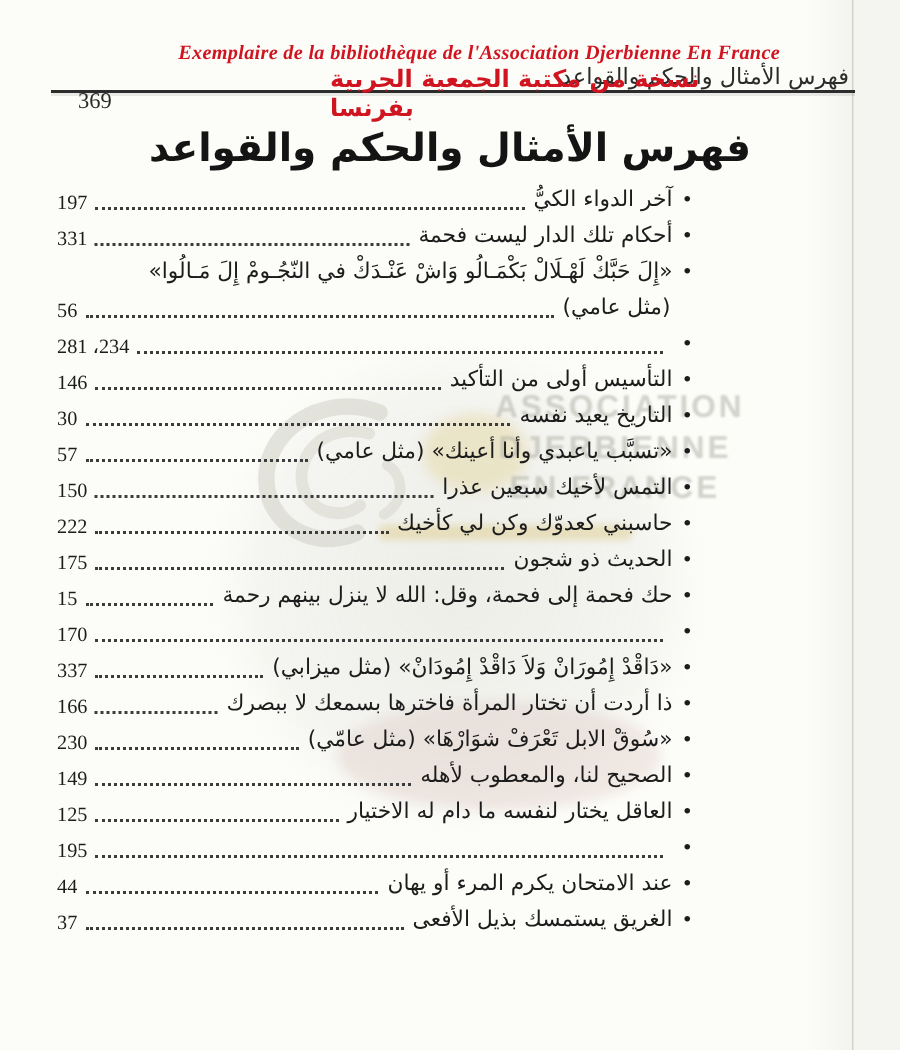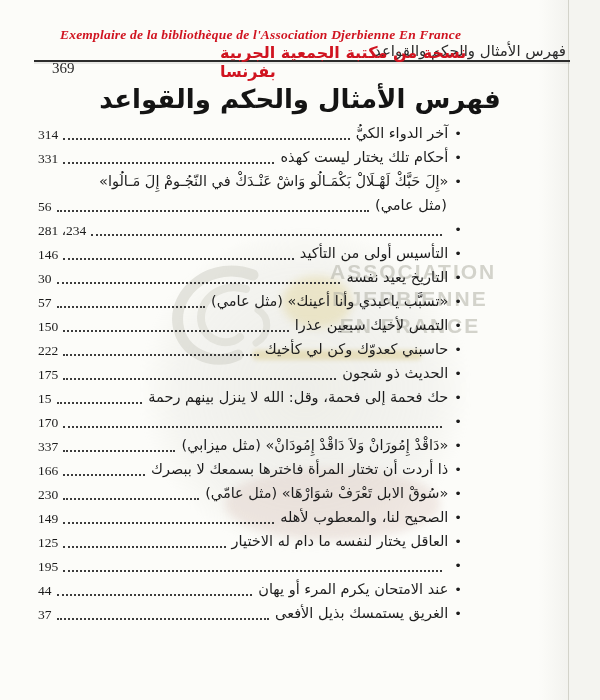--- a/index.html
+++ b/index.html
@@ -26,21 +26,21 @@
     letter-spacing:2px;color:rgba(176,176,166,0.55);filter:blur(0.6px);}
   .wm-yellow{position:absolute;left:282px;top:276px;width:70px;height:52px;border-radius:50%;
     background:rgba(222,202,128,0.35);filter:blur(4px);}
   .wm-yellowline{position:absolute;left:252px;top:350px;width:170px;height:10px;border-radius:5px;
     background:rgba(214,194,118,0.40);filter:blur(2px);}
   .wm-crescent{position:absolute;left:225px;top:468px;width:215px;height:72px;border-radius:50%;
     background:rgba(219,196,186,0.35);filter:blur(4px);}
   
   .hdr-page-num{position:absolute;left:52px;top:39px;
     font-family:"Liberation Serif",serif;font-size:15px;color:#2a2a2a;z-index:3;margin-top:21px;}
-  .stamp-french{position:absolute;left:60px;right:80px;top:27px;text-align:left;
+  .stamp-french{position:absolute;left:60px;right:80px;top:27px;text-align:right;
     font-family:"Liberation Serif",serif;font-style:italic;font-weight:bold;font-size:13.5px;
     letter-spacing:.2px;z-index:4;}
   .running-head{position:absolute;right:34px;top:42px;direction:rtl;
     font-size:15px;color:#2b2b2b;z-index:3;}
   .stamp-arabic{position:absolute;left:220px;top:43px;width:252px;text-align:left;direction:rtl;
     font-weight:bold;font-size:16px;z-index:5;filter:blur(0.2px);}
   .hdr-rule{position:absolute;left:34px;right:30px;top:60px;height:2px;background:#2c2c2c;
     box-shadow:0 2px 0 rgba(60,60,60,0.10);z-index:3;}
   
   .main-title{position:absolute;left:0;top:84px;width:600px;text-align:center;direction:rtl;
@@ -85,25 +85,25 @@
 <div class="stamp-arabic" style="color: rgb(208, 20, 32);">نسخة من مكتبة الجمعية الجربية بفرنسا</div>
 <div class="hdr-rule"></div>
 
 <div class="main-title">فهرس الأمثال والحكم والقواعد</div>
 
 <div class="entries" id="entries">
     <div class="row">
     <span class="bullet">•</span>
     <span class="etext">آخر الدواء الكيُّ</span>
     <span class="leader"></span>
-    <span class="pnum">314</span>
-  </div>
-    <div class="row">
-    <span class="bullet">•</span>
-    <span class="etext">أحكام تلك يختار ليست كهذه</span>
+    <span class="pnum">197</span>
+  </div>
+    <div class="row">
+    <span class="bullet">•</span>
+    <span class="etext">أحكام تلك الدار ليست فحمة</span>
     <span class="leader"></span>
     <span class="pnum">331</span>
   </div>
     <div class="row">
     <span class="bullet">•</span>
     <span class="etext">«إِلَ حَبَّكْ لَهْـلَالْ بَكْمَـالُو وَاشْ عَنْـدَكْ في النّجُـومْ إِلَ مَـالُوا»</span>
 
   </div>
     <div class="row cont">
 

